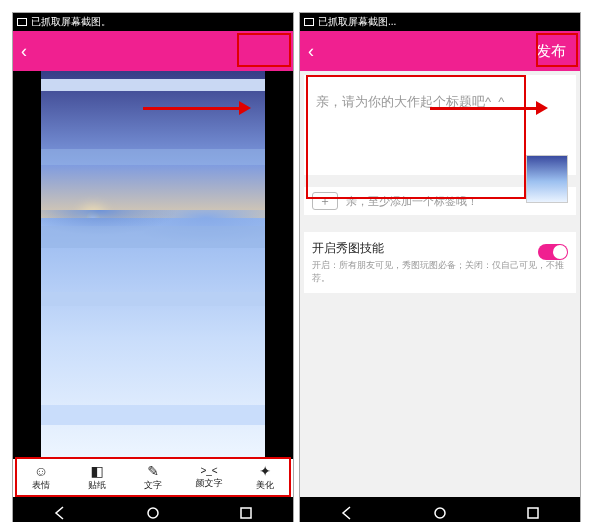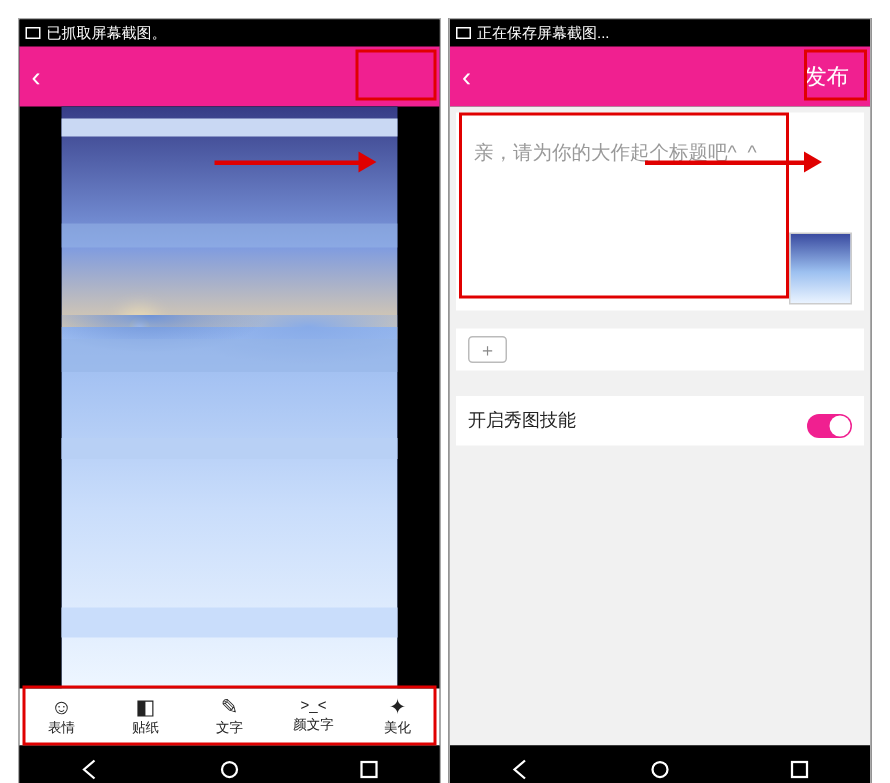--- a/index.html
+++ b/index.html
@@ -20,21 +20,21 @@
   .sun { position: absolute; left: 20%; top: 36%; width: 14px; height: 14px; border-radius: 50%; background: radial-gradient(circle, #ffffff 0%, #ffe8a0 60%, rgba(255,255,255,0) 100%); box-shadow: 0 0 12px 6px rgba(255,235,180,0.6); }
   .dunes { position: absolute; top: 38%; left: 0; right: 0; bottom: 0; background: linear-gradient(180deg, #97b8ef 0%, #c9ddfb 50%, #eef6ff 100%); }
   .dunes::before { content: ""; position: absolute; top: -8px; left: -20px; right: -20px; height: 50px; background: radial-gradient(110px 36px at 30% 0%, #6e93d8 0%, transparent 70%), radial-gradient(130px 36px at 70% 8px, #88abe8 0%, transparent 70%); }
   .gband { position: absolute; left: -6px; right: -6px; background: rgba(150,180,230,0.55); }
   .toolbar { position: absolute; left: 0; right: 0; bottom: 32px; height: 38px; background: #fff; display: flex; }
   .tbitem { flex: 1; display: flex; flex-direction: column; align-items: center; justify-content: center; font-size: 9px; color: #222; gap: 1px; }
   .tbicon { font-size: 14px; line-height: 1; }
   .navbar { position: absolute; left: 0; right: 0; bottom: 0; height: 32px; background: #000; display: flex; align-items: center; justify-content: space-around; color: #fff; }
   .navbtn { width: 24px; height: 24px; display: flex; align-items: center; justify-content: center; }
   .right-content { position: absolute; top: 58px; left: 0; right: 0; bottom: 32px; background: #f1f1f1; }
-  .titlebox { background: #fff; margin: 4px 4px 12px 4px; height: 132px; padding: 18px 12px; font-size: 13px; color: #999; position: relative; }
+  .titlebox { background: #fff; margin: 4px 4px 12px 4px; height: 100px; padding: 18px 12px; font-size: 13px; color: #999; position: relative; }
   .thumb { position: absolute; right: 8px; top: 80px; width: 42px; height: 48px; background: linear-gradient(180deg,#3a4ba0 0%, #9cc0f0 55%, #eaf3ff 100%); border: 1px solid #ccc; }
   .tagrow { background: #fff; margin: 2px 4px 0 4px; height: 28px; display: flex; align-items: center; padding: 0 8px; gap: 8px; font-size: 11px; color: #999; }
   .addtag { width: 26px; height: 18px; border: 1px solid #bbb; border-radius: 3px; display: flex; align-items: center; justify-content: center; font-size: 12px; color: #888; }
   .togglerow { background: #fff; margin: 17px 4px 0 4px; padding: 8px; position: relative; }
   .togglerow .t1 { font-size: 12px; color: #222; }
   .togglerow .t2 { font-size: 9px; color: #999; margin-top: 2px; }
   .switch { position: absolute; right: 8px; top: 12px; width: 30px; height: 16px; background: #f02090; border-radius: 8px; }
   .switch::after { content: ""; position: absolute; right: 1px; top: 1px; width: 14px; height: 14px; background: #fff; border-radius: 50%; }
 </style>
 </head>
@@ -107,37 +107,39 @@
     <div class="rbox" style="bottom:32px;left:2px;right:2px;height:40px;"></div>
     <div class="arrow">
       <div class="line" style="top:36px;left:130px;width:98px;height:3px;"></div>
       <div class="head" style="top:30px;left:226px;border-top:7px solid transparent;border-bottom:7px solid transparent;border-left:12px solid #e00000;"></div>
     </div>
   </div>
 
   <div class="phone">
     <div class="statusbar">
       <span class="sicon"></span>
-      <span>正在保存屏幕截图...</span>
+      <span>已抓取屏幕截图...</span>
     </div>
     <div class="topbar">
       <span class="back">‹</span>
       <span class="topright">发布</span>
     </div>
 
     <div class="right-content">
       <div class="titlebox">
         <span>亲，请为你的大作起个标题吧^_^</span>
         <div class="thumb"></div>
       </div>
       <div class="tagrow">
         <div class="addtag">＋</div>
+        <span>亲，至少添加一个标签哦！</span>
       </div>
       <div class="togglerow">
         <div class="t1">开启秀图技能</div>
+        <div class="t2">开启：所有朋友可见，秀图玩图必备；关闭：仅自己可见，不推荐。</div>
         <div class="switch"></div>
       </div>
     </div>
 
     <div class="navbar">
       <div class="navbtn">
           <svg width="16" height="16" viewBox="0 0 16 16">
             <path d="M11 2 L4 8 L11 14" stroke="#fff" stroke-width="1.5" fill="none"></path>
           </svg>
         </div>

